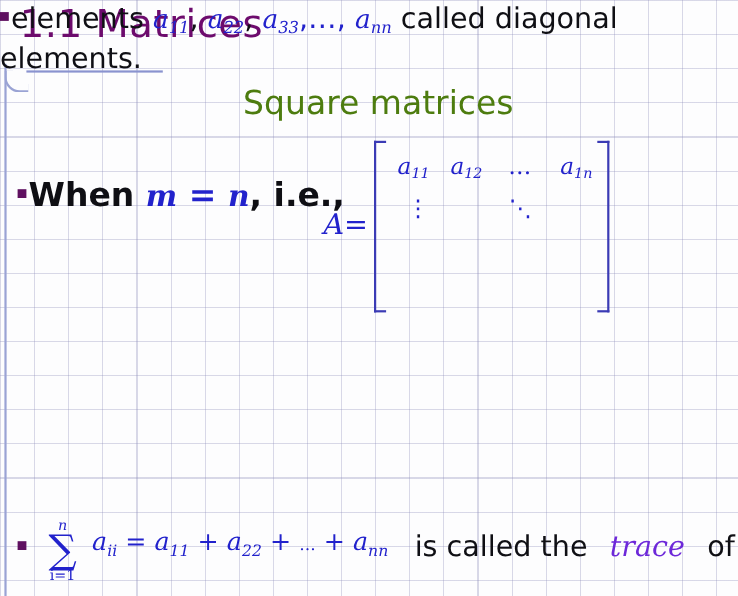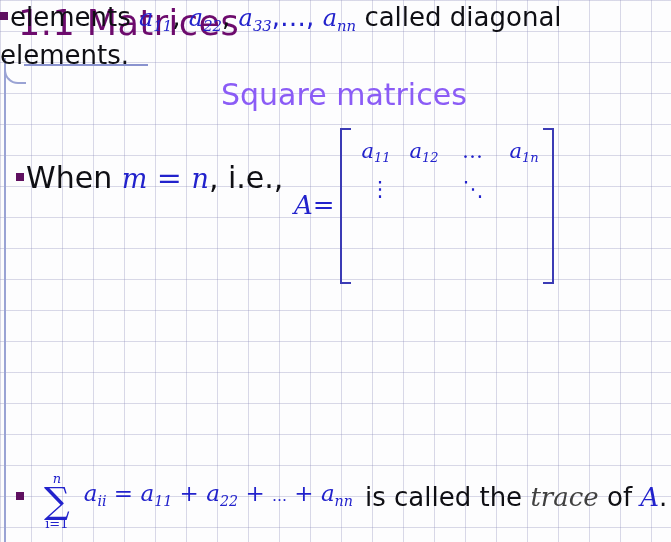--- a/index.html
+++ b/index.html
@@ -42,36 +42,36 @@
   .title{
     position:absolute;left:18px;top:2px;
     font-family:"DejaVu Sans", sans-serif;
     font-size:35px;line-height:42px;
     color:#6d0b6d;font-weight:400;letter-spacing:0.5px;
   }
   .subtitle{
     position:absolute;left:221px;top:76px;
     font-family:"DejaVu Sans", sans-serif;
     font-size:30px;line-height:38px;
-    color:#8b5cf6;font-weight:400;
+    color:#4d7c0f;font-weight:400;
   }
 
   .bullet-sq{
     display:inline-block;width:8px;height:8px;
     background:#5f1060;vertical-align:middle;
     margin-right:2px;position:relative;top:-3px;
   }
 
   .body-txt{
     color:#0f0f14;
     font-family:"DejaVu Sans", sans-serif;
-    font-weight:400;
+    font-weight:700;
   }
   .blue{color:#2222cc;}
-  .purple{color:#404040;}
+  .purple{color:#6d28d9;}
   .mi{font-family:"DejaVu Serif", serif;font-style:italic;}
   .mop{font-family:"DejaVu Serif", serif;font-style:normal;}
   sub{font-size:0.62em;vertical-align:baseline;position:relative;top:0.32em;}
 
   
   .line-when{
     position:absolute;left:16px;top:160px;
     font-size:30px;line-height:36px;white-space:nowrap;
   }
   .line-when .mi{font-size:27px;}
@@ -140,21 +140,21 @@
   .sigma-stack{
     display:inline-block;text-align:center;vertical-align:middle;
     position:relative;top:2px;
   }
   .sig-top{display:block;font-size:13px;font-style:italic;line-height:12px;}
   .sig-glyph{display:block;font-size:36px;line-height:32px;font-style:normal;}
   .sig-bot{display:block;font-size:13px;line-height:13px;}
   .sum-body{display:inline-block;vertical-align:middle;font-size:23px;font-style:italic;position:relative;top:-5px;margin-left:14px;}
   .sum-body .op{font-style:normal;}
   .sum-body .smalldots{font-size:15px;font-style:normal;}
-  .sum-tail{vertical-align:middle;position:relative;top:-2px;}
+  .sum-tail{vertical-align:middle;position:relative;top:-2px;margin-left:12px;}
 </style>
 </head>
 <body>
 
 <div id="slide">
 
   <div id="gridfallback"></div>
 
   <div class="rule-v"></div>
   <div class="rule-curve"></div>

